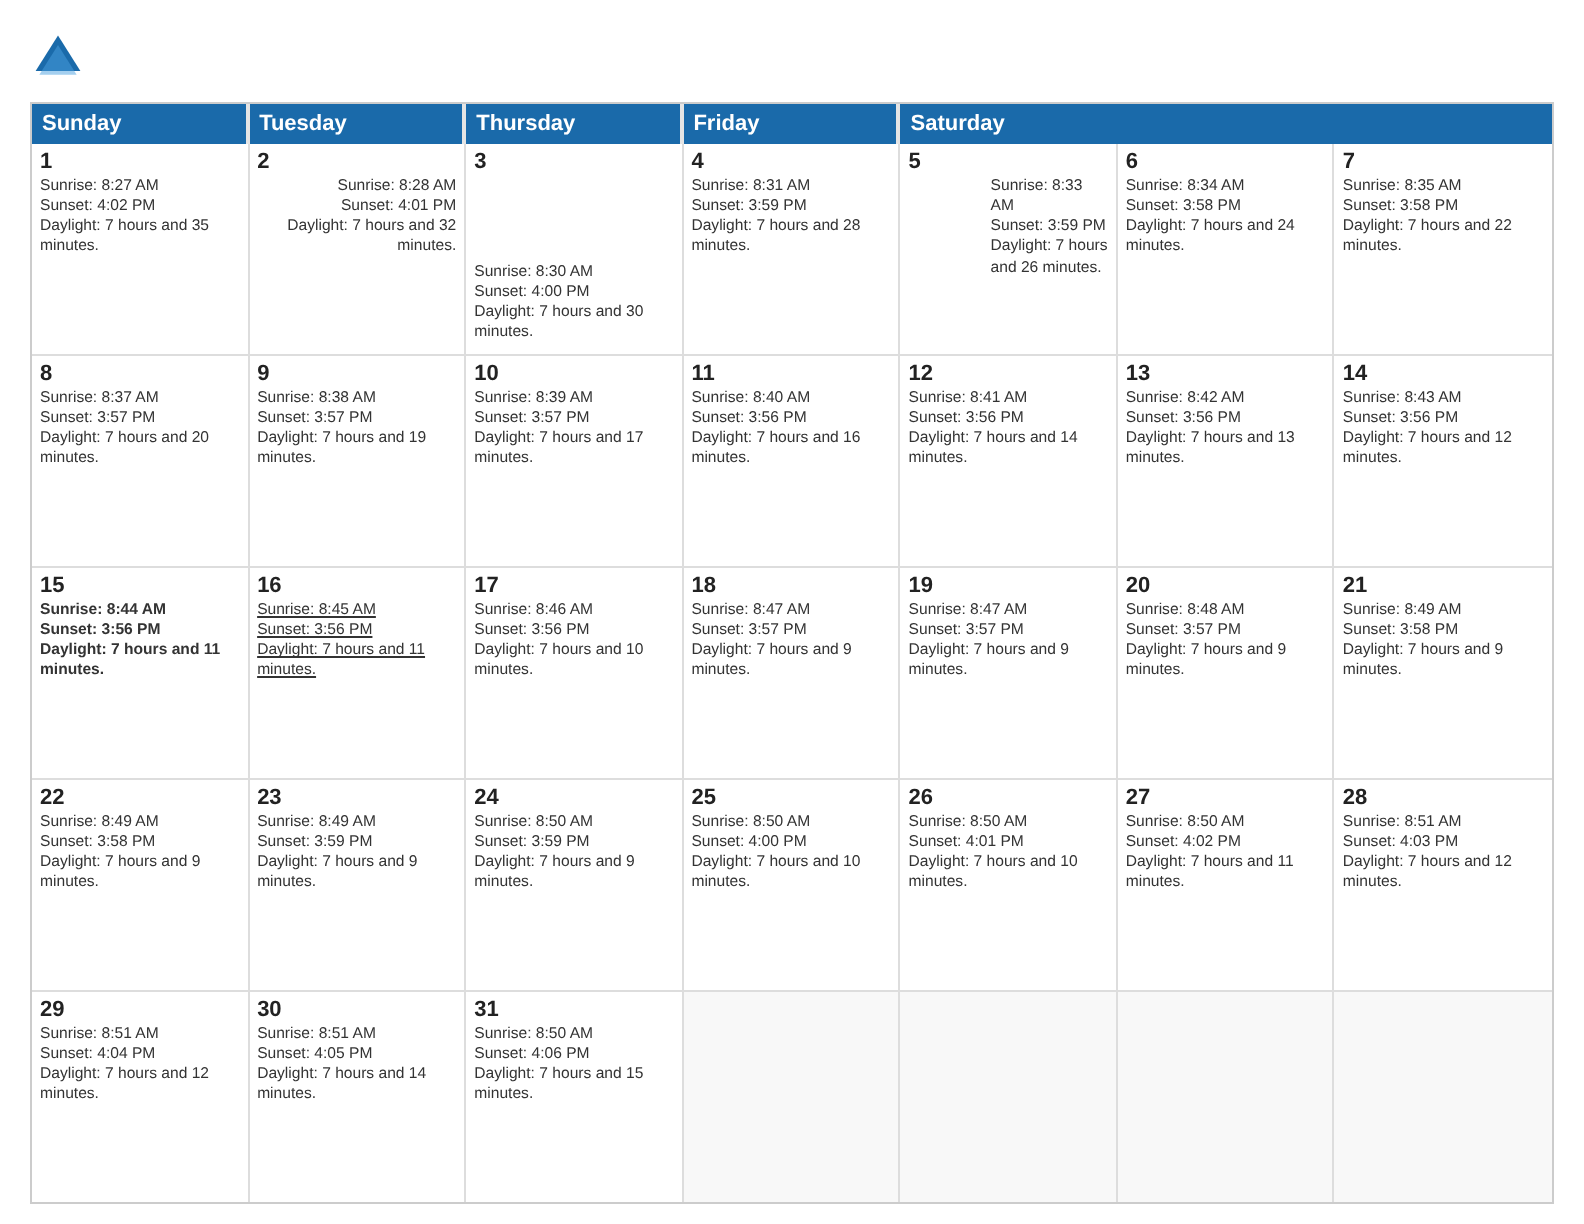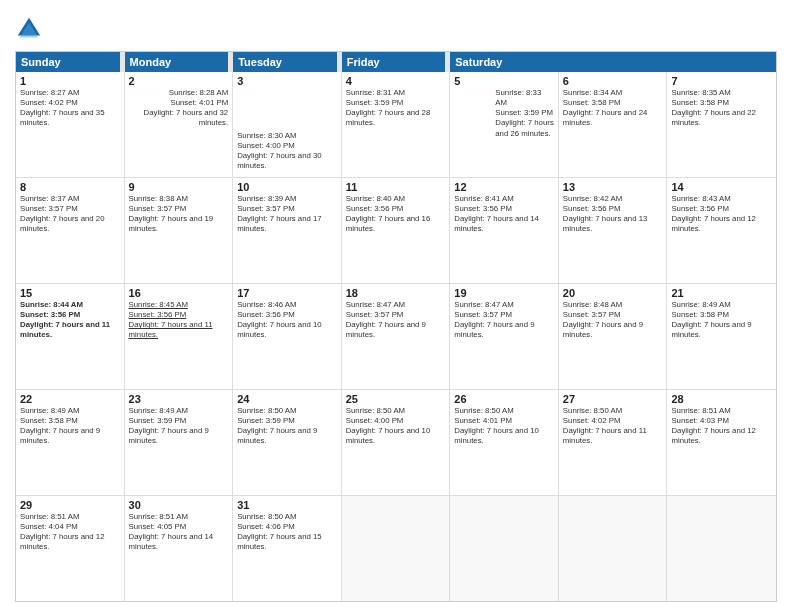--- a/index.html
+++ b/index.html
@@ -69,21 +69,21 @@
       display: grid;
       grid-template-columns: repeat(7, 1fr);
       background: #1a6aaa;
     }
     .cal-header-cell {
       color: #fff;
       font-size: 11px;
       font-weight: bold;
       padding: 4px 5px;
       text-align: left;
-      border-right: 5px solid #e5e5e5;
+      border-right: 2px solid #e5e5e5;
     }
     .cal-header-cell:last-child {
       border-right: none;
     }
     .cal-body {
       flex: 1;
       display: flex;
       flex-direction: column;
     }
     .cal-row {
@@ -140,22 +140,22 @@
     </div>
     <div class="title-block">
       <div class="month-title"></div>
       <div class="location"></div>
     </div>
   </div>
 
   <div class="calendar">
     <div class="cal-header">
     <div class="cal-header-cell">Sunday</div>
-        <div class="cal-header-cell">Monday</div>
         <div class="cal-header-cell">Tuesday</div>
+        <div class="cal-header-cell">Thursday</div>
         <div class="cal-header-cell">Friday</div>
         <div class="cal-header-cell">Saturday</div>
       </div>
     <div class="cal-body">
     <div class="cal-row">
           <div class="cal-cell">
             <span class="day-num">1</span>
             <div class="cell-text" style="white-space: pre-line;">Sunrise: 8:27 AM
 Sunset: 4:02 PM
 Daylight: 7 hours and 35 minutes.</div>

